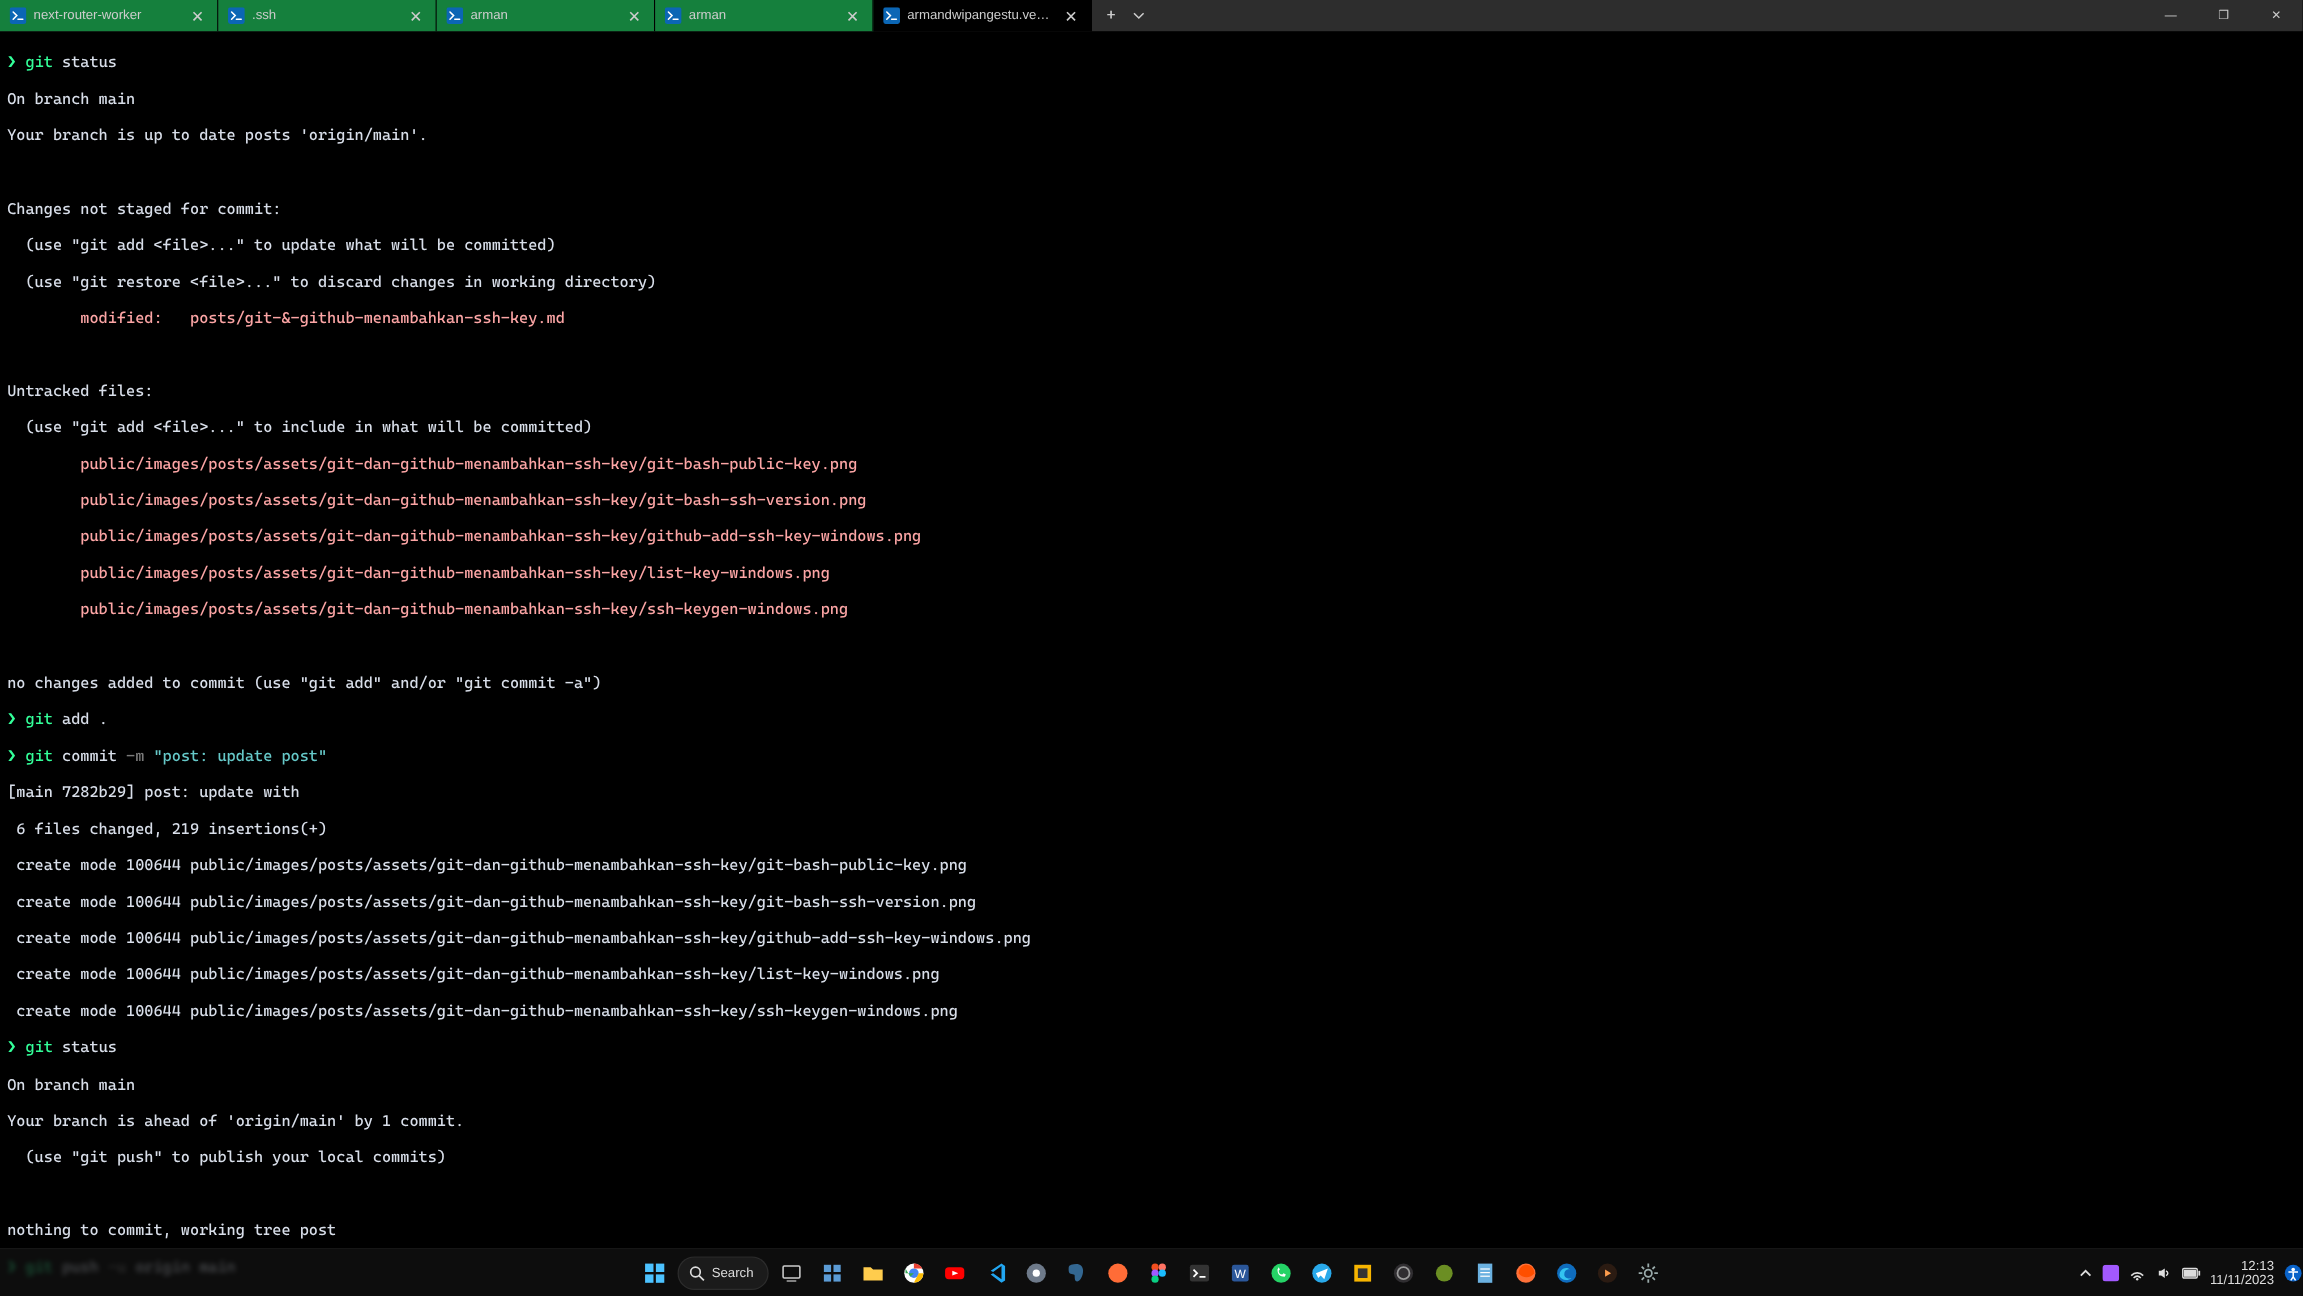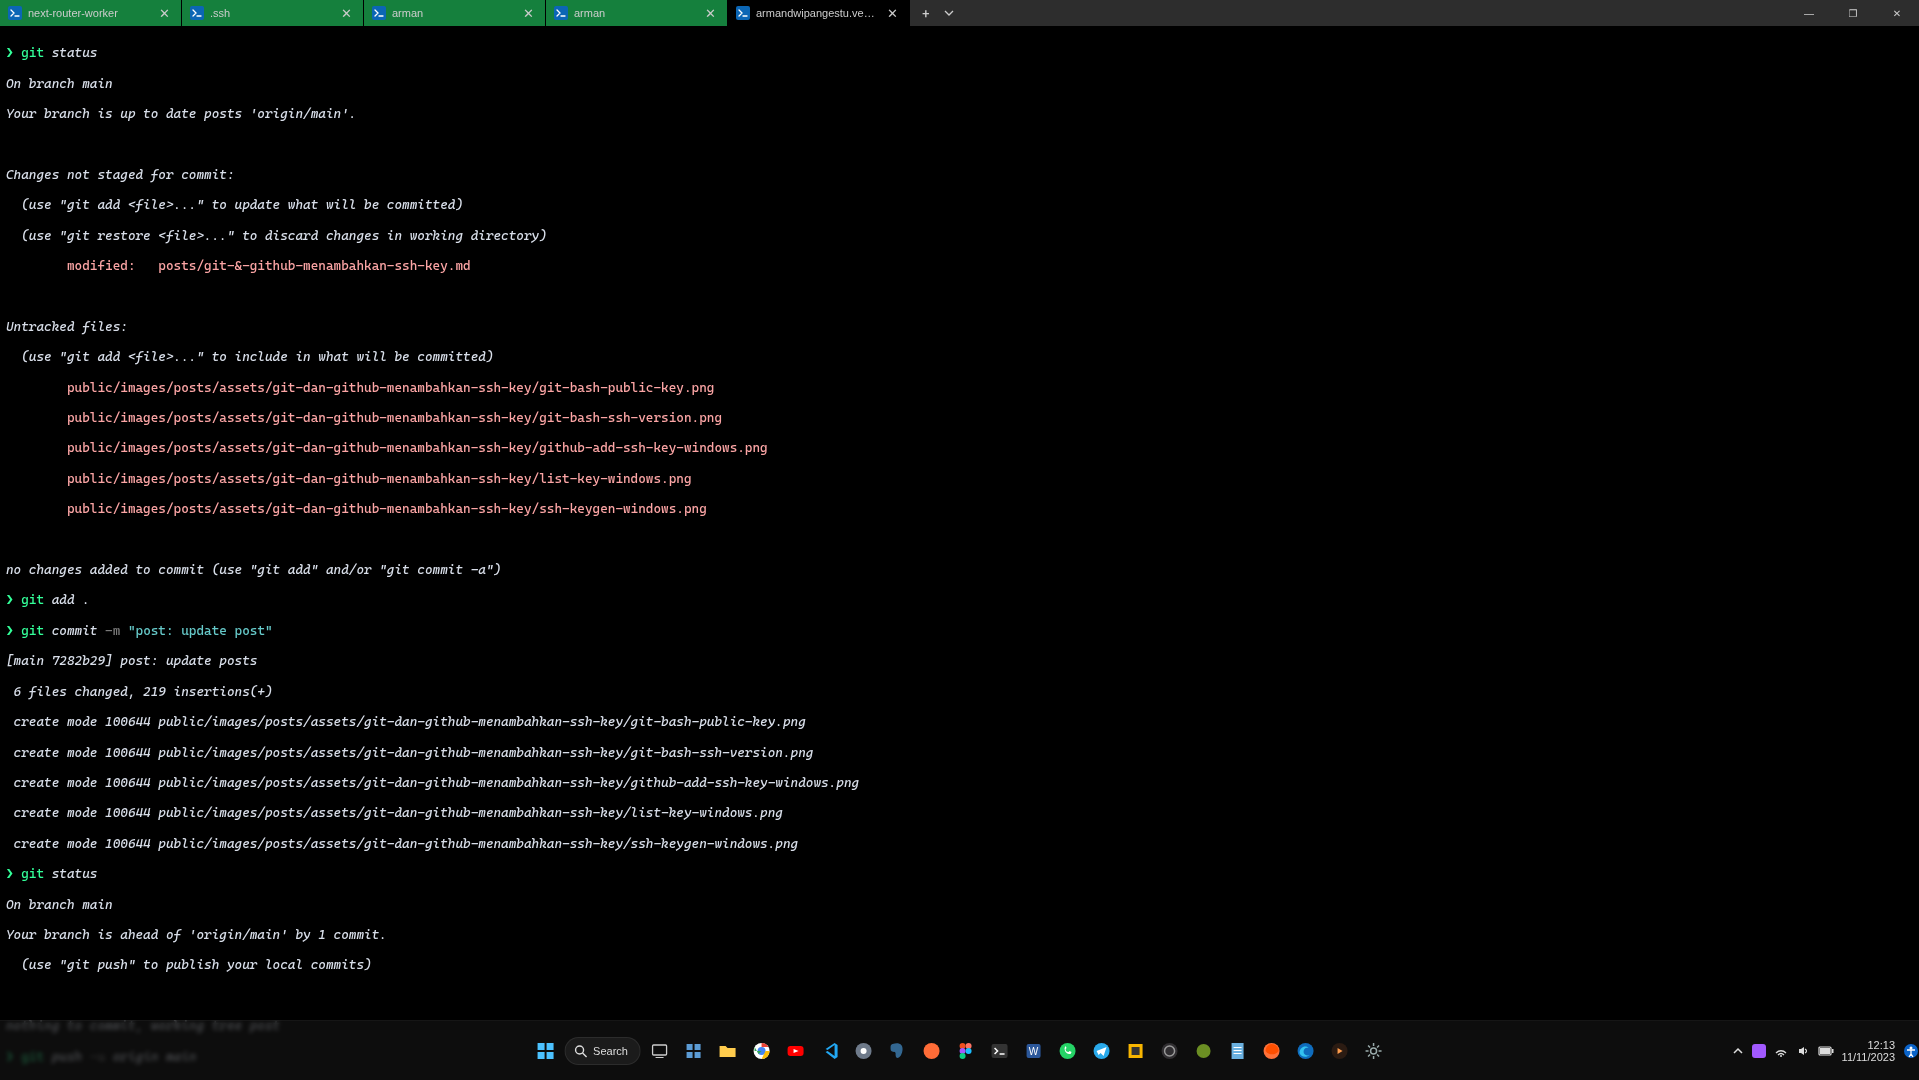--- a/index.html
+++ b/index.html
@@ -51,29 +51,29 @@
 .terminal {
   padding: 4px 6px;
   line-height: 15.2px;
   white-space: pre;
   font-size: 13px;
 }
 .ln { min-height: 15.2px; }
 .c-red { color: #fca5a5; }
 .c-teal { color: #66c9c9; }
 .c-grey { color: #7a7a7a; }
-.c-white { color: #d8dee9; font-style: italic; }
+.c-white { color: #d8dee9; }
 .prompt-arrow { color: #33ff99; }
 .git-word { color: #33ff99; }
 
 
 .taskbar {
   position:absolute;
   bottom:0; left:0; right:0;
-  height:60px;
+  height:40px;
   background:rgba(18,18,18,0.72);
   backdrop-filter: blur(2px);
   border-top:1px solid rgba(255,255,255,0.04);
   display:flex;
   align-items:center;
 }
 .tb-center {
   position:absolute; left:50%; transform:translateX(-50%);
   display:flex; align-items:center; gap:4px;
 }
@@ -182,21 +182,21 @@
 <div class="ln c-white">  (use "git add &lt;file&gt;..." to include in what will be committed)</div>
 <div class="ln c-red">        public/images/posts/assets/git-dan-github-menambahkan-ssh-key/git-bash-public-key.png</div>
 <div class="ln c-red">        public/images/posts/assets/git-dan-github-menambahkan-ssh-key/git-bash-ssh-version.png</div>
 <div class="ln c-red">        public/images/posts/assets/git-dan-github-menambahkan-ssh-key/github-add-ssh-key-windows.png</div>
 <div class="ln c-red">        public/images/posts/assets/git-dan-github-menambahkan-ssh-key/list-key-windows.png</div>
 <div class="ln c-red">        public/images/posts/assets/git-dan-github-menambahkan-ssh-key/ssh-keygen-windows.png</div>
 <div class="ln"></div>
 <div class="ln c-white">no changes added to commit (use "git add" and/or "git commit -a")</div>
 <div class="ln"><span class="prompt-arrow">❯</span> <span class="git-word">git</span><span class="c-white"> add .</span></div>
 <div class="ln"><span class="prompt-arrow">❯</span> <span class="git-word">git</span><span class="c-white"> commit </span><span class="c-grey">-m</span><span class="c-teal"> "post: update post"</span></div>
-<div class="ln c-white">[main 7282b29] post: update posts</div>
+<div class="ln c-white">[main 7282b29] post: update with</div>
 <div class="ln c-white"> 6 files changed, 219 insertions(+)</div>
 <div class="ln c-white"> create mode 100644 public/images/posts/assets/git-dan-github-menambahkan-ssh-key/git-bash-public-key.png</div>
 <div class="ln c-white"> create mode 100644 public/images/posts/assets/git-dan-github-menambahkan-ssh-key/git-bash-ssh-version.png</div>
 <div class="ln c-white"> create mode 100644 public/images/posts/assets/git-dan-github-menambahkan-ssh-key/github-add-ssh-key-windows.png</div>
 <div class="ln c-white"> create mode 100644 public/images/posts/assets/git-dan-github-menambahkan-ssh-key/list-key-windows.png</div>
 <div class="ln c-white"> create mode 100644 public/images/posts/assets/git-dan-github-menambahkan-ssh-key/ssh-keygen-windows.png</div>
 <div class="ln"><span class="prompt-arrow">❯</span> <span class="git-word">git</span><span class="c-white"> status</span></div>
 <div class="ln c-white">On branch main</div>
 <div class="ln c-white">Your branch is ahead of 'origin/main' by 1 commit.</div>
 <div class="ln c-white">  (use "git push" to publish your local commits)</div>

